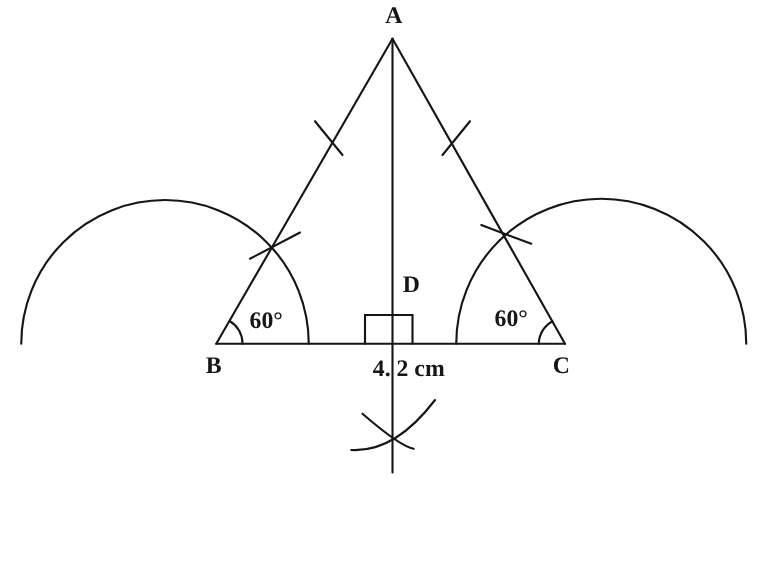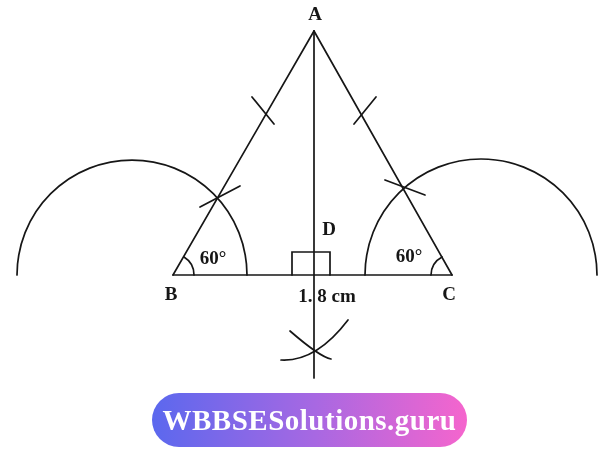--- a/index.html
+++ b/index.html
@@ -87,19 +87,16 @@
     <path d="M348 320 Q316 362 281 360"></path>
     <path d="M290 331 Q320 357 331 359"></path>
   </svg>
 
   <span class="label" style="left:315px; top:13px;">A</span>
   <span class="label" style="left:171px; top:293px;">B</span>
   <span class="label" style="left:449px; top:293px;">C</span>
   <span class="label" style="left:329px; top:228px;">D</span>
   <span class="label" style="left:213px; top:257px;">60°</span>
   <span class="label" style="left:409px; top:255px;">60°</span>
-  <span class="label" style="left:327px; top:295px;">1. 8 cm</span>
+  <span class="label" style="left:327px; top:295px;">4. 2 cm</span>
 
-  <div class="watermark">
-    <span>WBBSESolutions.guru</span>
-  </div>
 
 </div>
 
 </body></html>

